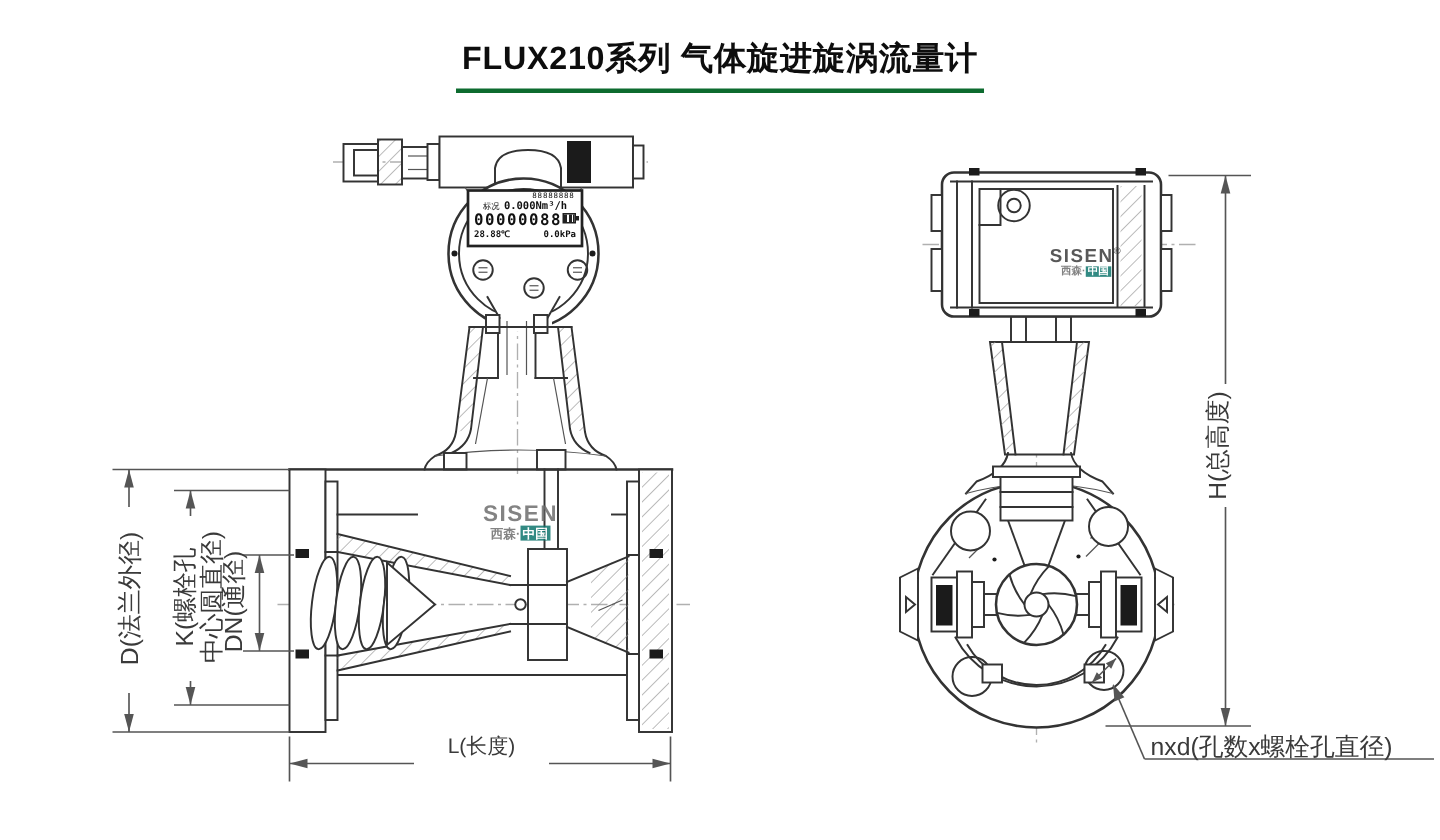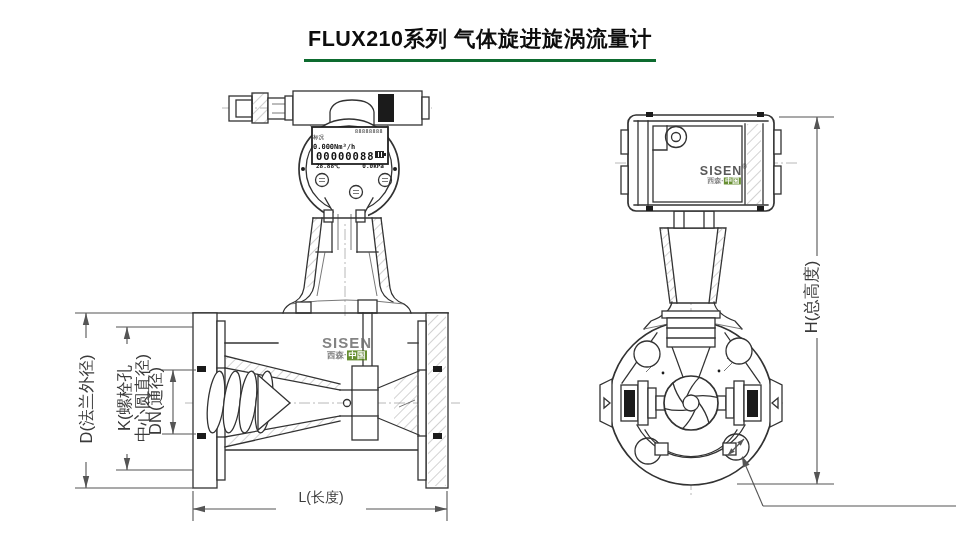--- a/index.html
+++ b/index.html
@@ -19,35 +19,35 @@
          transform:translate(-50%,-50%);}
   .rot{transform:translate(-50%,-50%) rotate(-90deg);}
   .k2{text-align:center;line-height:1.12;}
   .page-title{position:absolute;left:50%;top:24px;transform:translateX(-50%);
     font-size:21.5px;font-weight:bold;letter-spacing:.5px;color:#0d0d0d;
     padding:0 4px 6px 4px;border-bottom:3.5px solid #0d6b2f;white-space:nowrap;}
   
   .lcd{position:absolute;left:313px;top:128px;width:74px;height:35px;
        font-family:"DejaVu Sans Mono",monospace;color:#111;}
   .lcd-r1{font-size:5px;line-height:6px;text-align:right;padding-right:4px;letter-spacing:.5px;}
-  .lcd-r2{display:flex;align-items:baseline;justify-content:center;gap:3px;line-height:7px;flex-direction:column;}
+  .lcd-r2{display:flex;align-items:baseline;justify-content:center;gap:3px;line-height:7px;}
   .lcd-mode{font-size:5.5px;}
   .lcd-flow{font-size:7px;font-weight:bold;}
   .lcd-r3{display:flex;align-items:flex-start;justify-content:space-between;padding:0 3px;line-height:11px;}
   .lcd-total{font-size:10.5px;font-weight:bold;letter-spacing:1px;}
   .batt{display:inline-block;width:10px;height:5px;border:1px solid #222;position:relative;
         background:repeating-linear-gradient(90deg,#222 0 2px,#fff 2px 3px);}
   .batt-nub{position:absolute;right:-3px;top:1px;width:2px;height:3px;background:#222;}
   .lcd-r4{display:flex;justify-content:space-between;padding:0 3px;font-size:6px;font-weight:bold;line-height:8px;}
   
   .wm{position:absolute;text-align:center;transform:translate(-50%,-50%);opacity:.85;}
   .wm-name{font-weight:bold;color:#6e6e6e;letter-spacing:1px;line-height:1;}
   .wm-cn{line-height:1.2;}
   .wm-cn .pre{color:#6e6e6e;font-weight:bold;text-align:center;}
-  .wm-cn .suf{background:#4d7c0f;color:#fff;padding:0 1.5px;font-weight:bold;}
+  .wm-cn .suf{background:#0f766e;color:#fff;padding:0 1.5px;font-weight:bold;}
   .wm-left .wm-name{font-size:15px;}
   .wm-left .wm-cn{font-size:8.5px;}
   .wm-right .wm-name{font-size:12.5px;color:#3c3c3c;}
   .wm-right .wm-cn{font-size:7px;}
   .reg{font-size:6.5px;vertical-align:super;}
   .nxd{position:absolute;left:767px;top:487px;font-size:16.5px;color:#3a3a3a;white-space:nowrap;}
 </style>
 </head>
 <body>
 
@@ -381,14 +381,15 @@
   </div>
 
   <div class="label rot" style="left:87px;top:399px">D(法兰外径)</div>
   <div class="label rot k2" style="left:133px;top:398px">
     <div>K(螺栓孔</div>
     <div>中心圆直径)</div>
   </div>
   <div class="label rot" style="left:156px;top:401px">DN(通径)</div>
   <div class="label" style="left:321px;top:498px;font-size:14px">L(长度)</div>
   <div class="label rot" style="left:812px;top:297px">H(总高度)</div>
+  <div class="nxd">nxd(孔数x螺栓孔直径)</div>
 
 </div>
 
 </body></html>

